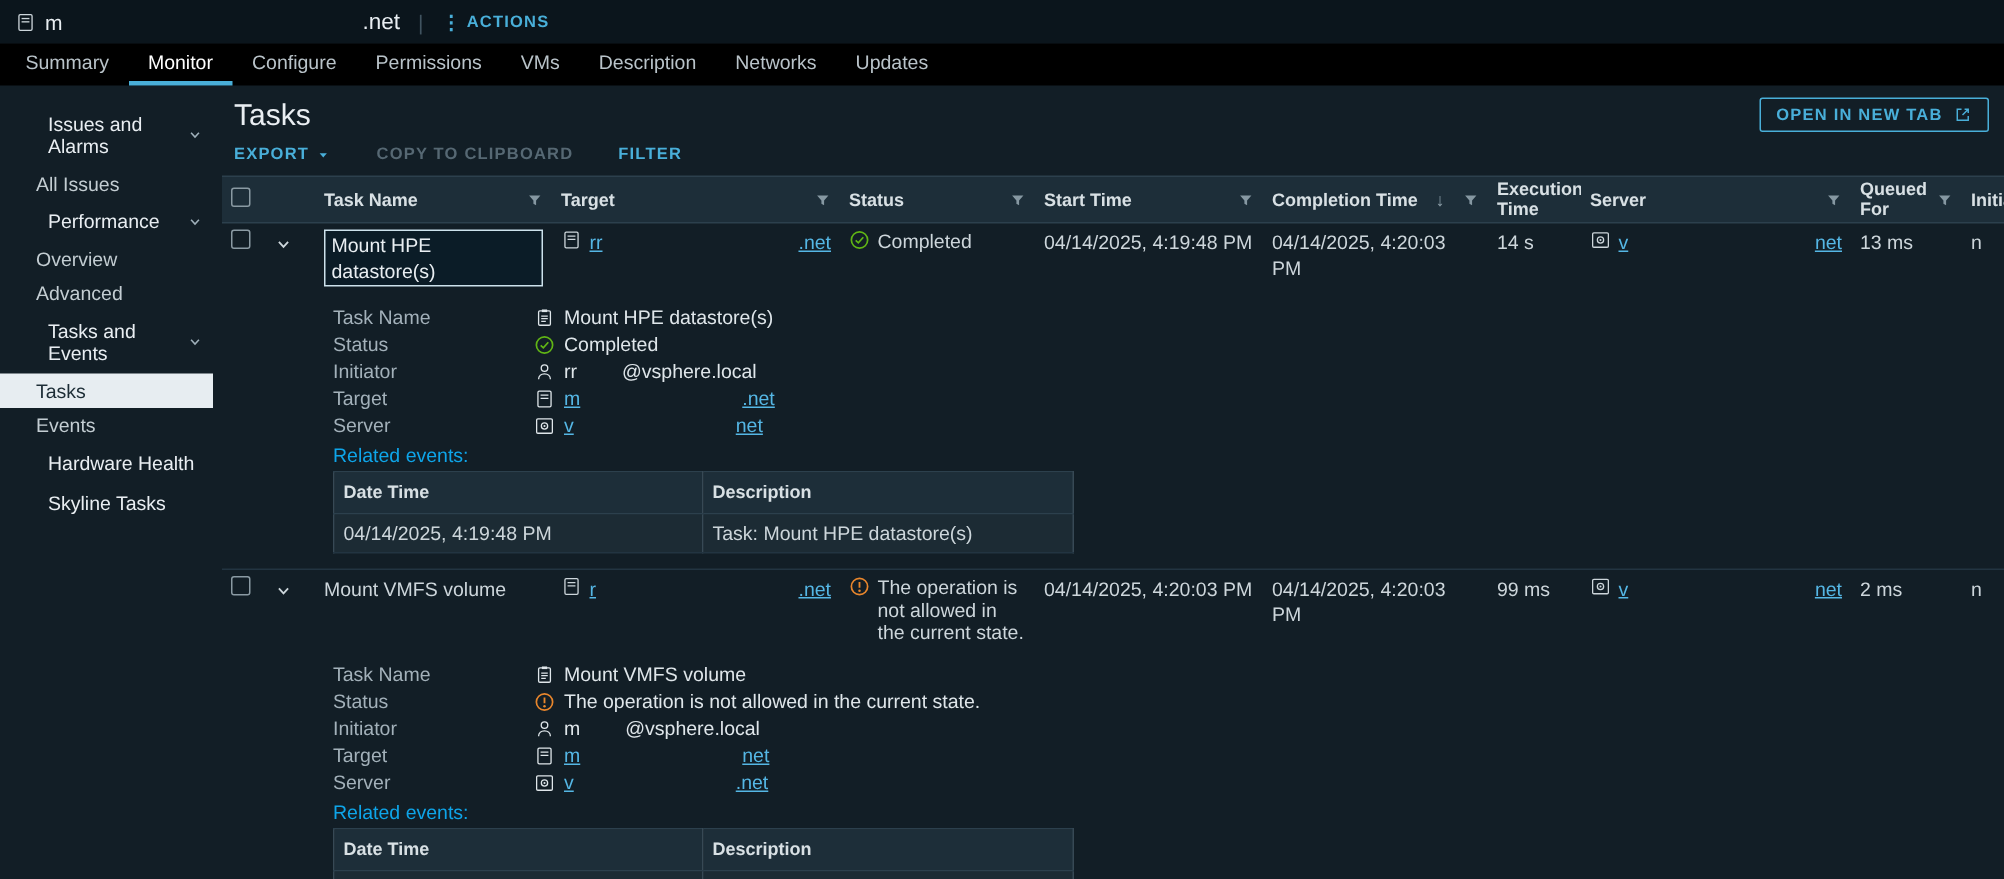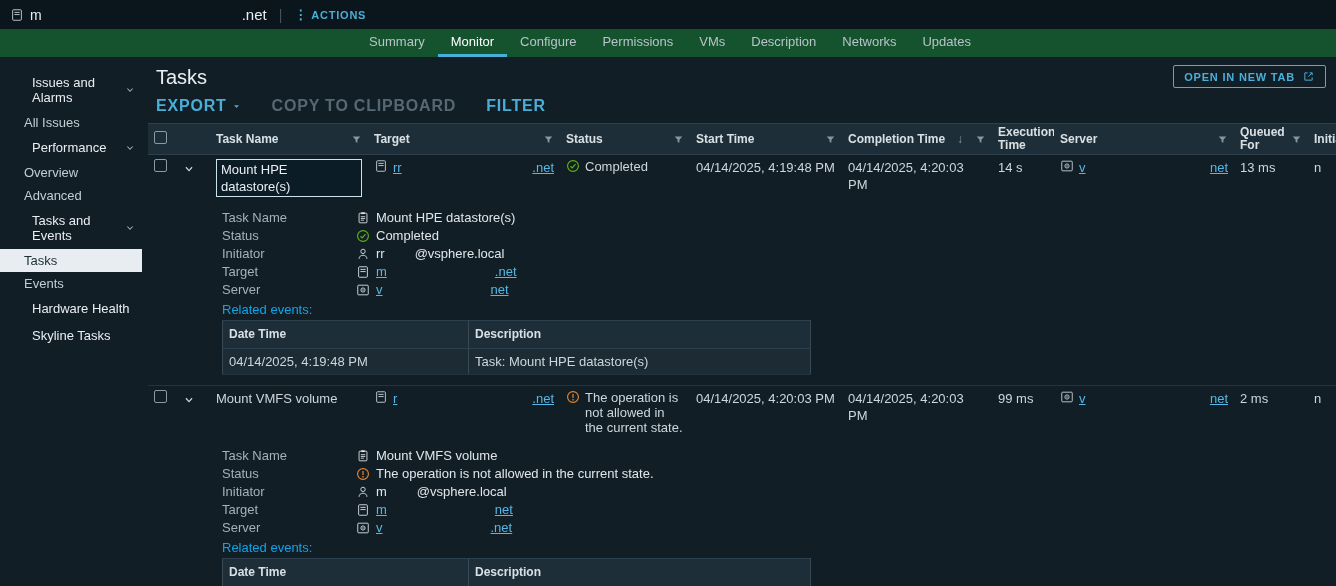--- a/index.html
+++ b/index.html
@@ -10,38 +10,38 @@
 
   
   .topbar { height:29px; background:#0b151c; display:flex; align-items:center; padding:0 10px; }
   .topbar .hostname { color:#e9eef2; font-size:14px; margin-left:6px; }
   .topbar .title { margin-left:200px; color:#e9eef2; font-size:15px; }
   .topbar .sep { color:#40535f; margin:0 12px; font-size:14px; }
   .actions { color:#49afd9; font-size:11px; font-weight:bold; letter-spacing:.8px; display:flex; align-items:center; gap:3px; cursor:pointer; }
   .dots { font-size:13px; line-height:1; }
 
   
-  .tabbar { height:28px; background:#14532d; display:flex; padding-left:4px;justify-content:center; }
+  .tabbar { height:28px; background:#000000; display:flex; padding-left:4px; }
   .tab { display:flex; align-items:center; padding:0 13px; color:#b9c3c9; cursor:pointer; border-bottom:3px solid transparent; }
   .tab.active { color:#fff; border-bottom-color:#49afd9; }
 
   
   .layout { display:flex; height:529px; }
   .sidebar { width:148px; flex:none; padding-top:12px; }
   .nav-section { display:flex; align-items:center; justify-content:space-between; padding:6px 12px 6px 8px; color:#e9eef2; cursor:pointer;margin-left:24px; }
   .nav-item { padding:4px 10px 4px 24px; color:#c3cdd2; cursor:pointer; }
   .nav-item.selected { background:#e7edf1; color:#1d2d36; margin-right:6px; }
   .chev { color:#9fb0ba; }
 
   .main { flex:1; min-width:0; display:flex; flex-direction:column; padding-top:6px; }
   .main-header { display:flex; justify-content:space-between; align-items:flex-start; padding:2px 10px 0 8px; }
   .page-title { font-size:20px; line-height:24px; font-weight:400; color:#e9eef2; }
   .newtab-btn { display:flex; align-items:center; gap:7px; border:1px solid #49afd9; border-radius:2px; color:#49afd9; font-size:11px; font-weight:bold; letter-spacing:.8px; padding:4px 10px; cursor:pointer; }
   .toolbar { display:flex; align-items:center; gap:30px; padding:8px; }
-  .tb-btn { color:#49afd9; font-size:16px; font-weight:bold; letter-spacing:.8px; cursor:pointer; display:flex; align-items:center; gap:4px; }
+  .tb-btn { color:#49afd9; font-size:11px; font-weight:bold; letter-spacing:.8px; cursor:pointer; display:flex; align-items:center; gap:4px; }
   .tb-btn.disabled { color:#566873; cursor:default; }
 
   
   table.tasks { width:100%; border-collapse:collapse; table-layout:fixed; }
   .tasks thead th { background:#1d2e39; border-top:1px solid #2c404d; border-bottom:1px solid #2c404d; height:28px; padding:2px 6px; text-align:left; font-size:12px; font-weight:bold; color:#d8e0e4; vertical-align:middle; overflow:hidden; white-space:nowrap; }
   .tasks thead th.wrap { white-space:normal; line-height:13px; }
   .th-flex { display:flex; align-items:center; justify-content:space-between; gap:2px; }
   .funnel { color:#8698a2; cursor:pointer; }
   .sortarrow { color:#8698a2; font-size:12px; }
   .tasks tbody td { padding:4px 6px; border-bottom:1px solid #223441; vertical-align:top; line-height:17px; color:#cdd6db; overflow:hidden; }
@@ -57,21 +57,21 @@
   .ghost { color:#cdd6db; }
 
   
   .detail { padding:4px 0 6px 68px; }
   .drow { display:flex; line-height:17px; margin-bottom:1px; }
   .dlabel { width:134px; flex:none; color:#a3b1ba; }
   .dval { display:flex; align-items:center; gap:6px; color:#dfe6ea; }
   .igap { width:18px; }
   .dgap { width:96px; }
   .related { color:#0ea5e9; margin:4px 0 3px; line-height:15px; }
-  table.events { border-collapse:collapse; width:589px; }
+  table.events { border-collapse:collapse; width:494px; }
   .events th { background:#192831; border:1px solid #374955; font-size:12px; font-weight:bold; text-align:left; color:#d8e0e4; padding:2px 8px; line-height:15px; }
   .events td { background:#1c2b34; border:1px solid #374955; padding:2px 8px; line-height:15px; color:#cdd6db; }
   .events col.c1 { width:246px; }
 </style>
 </head>
 <body>
 
 <svg width="0" height="0" style="position:absolute">
   <defs>
     <symbol id="i-host" viewBox="0 0 16 16">

